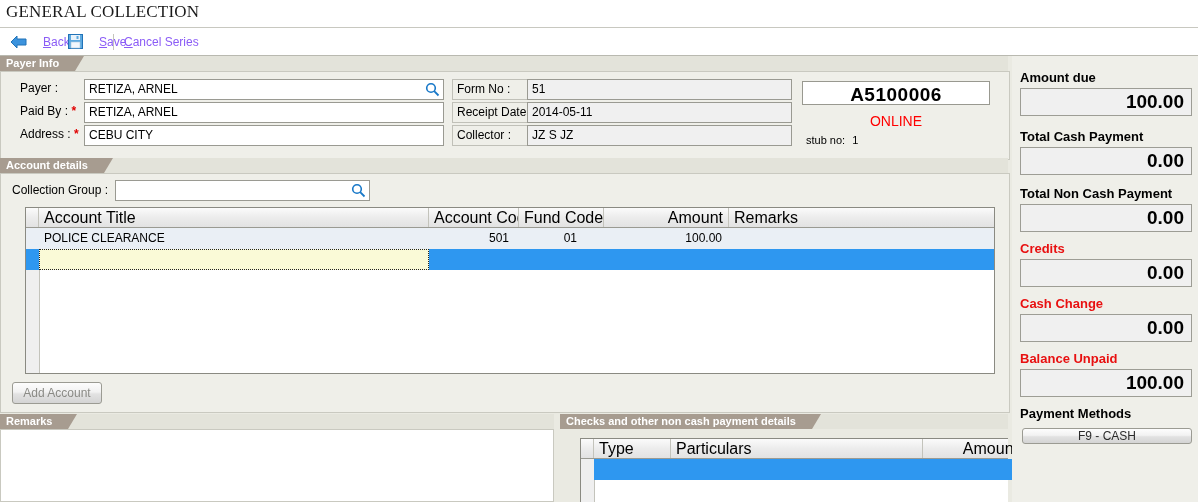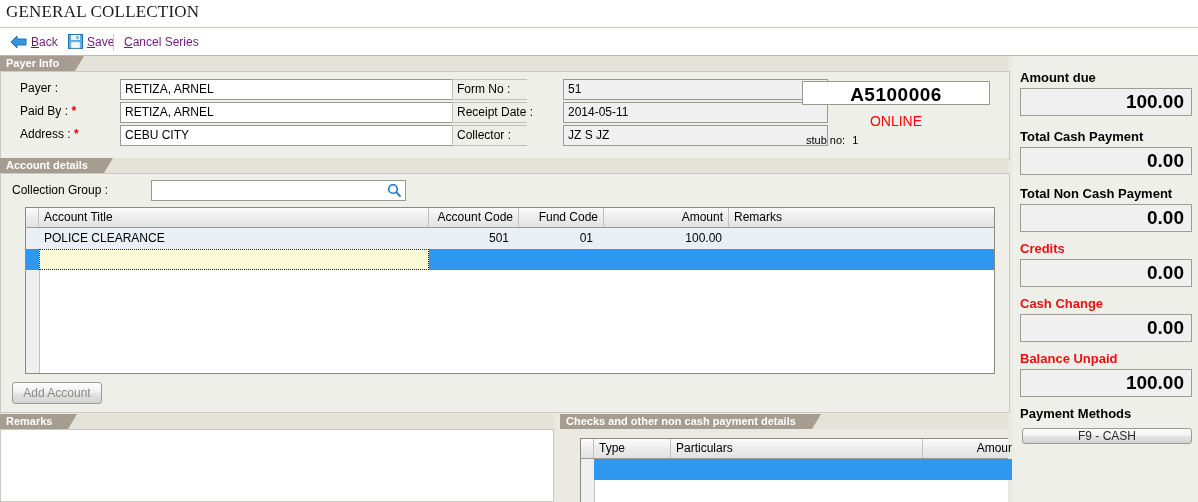--- a/index.html
+++ b/index.html
@@ -25,22 +25,22 @@
     font-family: "Liberation Serif", serif;
   }
 
   
   .toolbar {
     position: absolute; left: 0; top: 28px; width: 1198px; height: 27px;
     background: #ffffff; border-bottom: 1px solid #b9b9b0;
   }
   .tb-item {
     position: absolute; top: 4px; height: 19px;
-    display: flex; align-items: center; gap: 4px;
-    font-size: 12px; color: #701a75; cursor: default;
+    display: flex; align-items: center; gap: 16px;
+    font-size: 12px; color: #8b5cf6; cursor: default;
   }
   .tb-item .lbl { line-height: 14px; }
   .tb-item .lbl u { text-decoration: underline; }
   .tb-sep {
     position: absolute; top: 6px; width: 1px; height: 16px; background: #c4c4bc;
   }
 
   
   .ico-back { width: 17px; height: 14px; display:inline-block; position:relative; }
   .ico-back svg { display:block; }
@@ -74,21 +74,21 @@
   .fld-label {
     position: absolute; font-size: 12px; color: #000; white-space: nowrap;
     line-height: 15px;
   }
   .req { color: #e00000; font-weight: bold; }
   .fld {
     position: absolute; background: #F0F0F0;
     border: 1px solid #9a9a92;
     font-size: 12px; color: #000;
     line-height: 19px; padding: 0 4px;
-    box-sizing: border-box; white-space: nowrap; overflow: hidden; margin-left: 36px;
+    box-sizing: border-box; white-space: nowrap; overflow: hidden;
   }
   .fld.white { background: #ffffff; }
   .fld .srch {
     position: absolute; right: 3px; top: 2px;
   }
   .lab-cell {
     position: absolute; background: #EFEFE9;
     border: 1px solid #C0C0B8; border-right: none;
     box-sizing: border-box;
     font-size: 12px; line-height: 19px; padding-left: 4px;
@@ -112,21 +112,21 @@
     border: 1px solid #8a8a82; box-sizing: border-box;
   }
   .grid-head {
     position: absolute; left: 0; top: 0; height: 20px; width: 100%;
     background: linear-gradient(to bottom, #fbfbfb 0%, #ececec 50%, #e2e2e2 100%);
     border-bottom: 1px solid #9a9a92;
     box-sizing: border-box;
   }
   .gh-cell {
     position: absolute; top: 0; height: 19px; line-height: 19px;
-    font-size: 12px; color: #000;
+    font-size: 16px; color: #000;
     border-right: 1px solid #c3c3bb;
     box-sizing: border-box; padding: 0 5px;
     white-space: nowrap; overflow: hidden;
   }
   .gh-cell.num { text-align: right; }
   .grid-rowhdr-col {
     position: absolute; left: 0; top: 0; bottom: 0; width: 13px;
     background: #EFEFEF; border-right: 1px solid #c3c3bb;
   }
   .grid-row {
@@ -291,21 +291,21 @@
         <div class="gh-cell" style="left:13px; width:390px;">Account Title</div>
         <div class="gh-cell num" style="left:403px; width:90px;">Account Code</div>
         <div class="gh-cell num" style="left:493px; width:85px;">Fund Code</div>
         <div class="gh-cell num" style="left:578px; width:125px;">Amount</div>
         <div class="gh-cell" style="left:703px; width:265px; border-right:none;">Remarks</div>
       </div>
 
       <div class="grid-row row-alt" style="top:20px;">
         <div class="gr-cell" style="left:13px; width:390px;">POLICE CLEARANCE</div>
         <div class="gr-cell num" style="left:403px; width:85px;">501</div>
-        <div class="gr-cell num" style="left:487px; width:85px;">01</div>
+        <div class="gr-cell num" style="left:471px; width:85px;">01</div>
         <div class="gr-cell num" style="left:573px; width:128px;">100.00</div>
         <div class="gr-cell" style="left:703px; width:265px;"></div>
       </div>
 
       <div class="grid-row row-sel-blue" style="top:41px;">
         <div class="cell-edit" style="position:absolute; left:13px; top:0; width:390px; height:21px;"></div>
         <div class="gr-cell num" style="left:403px; width:85px; color:#ffffff;"></div>
         <div class="gr-cell num" style="left:488px; width:85px; color:#ffffff;"></div>
         <div class="gr-cell num" style="left:573px; width:128px; color:#ffffff;"></div>
         <div class="gr-cell" style="left:703px; width:265px; color:#ffffff;"></div>

